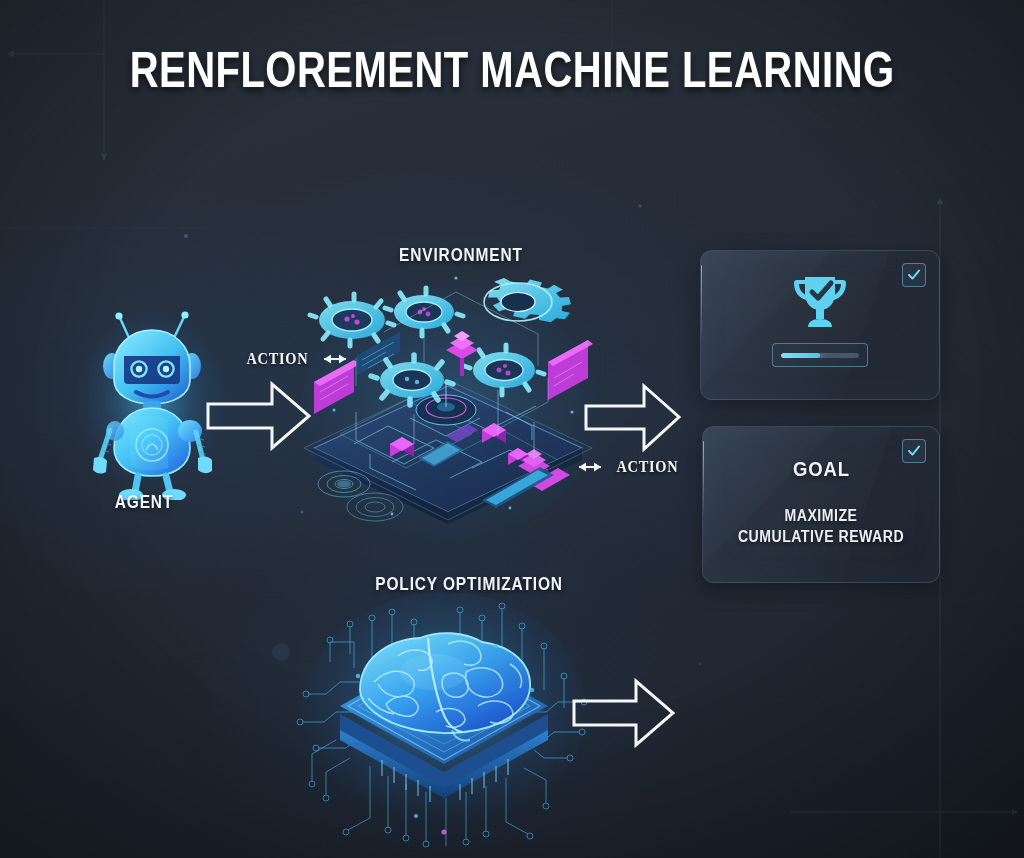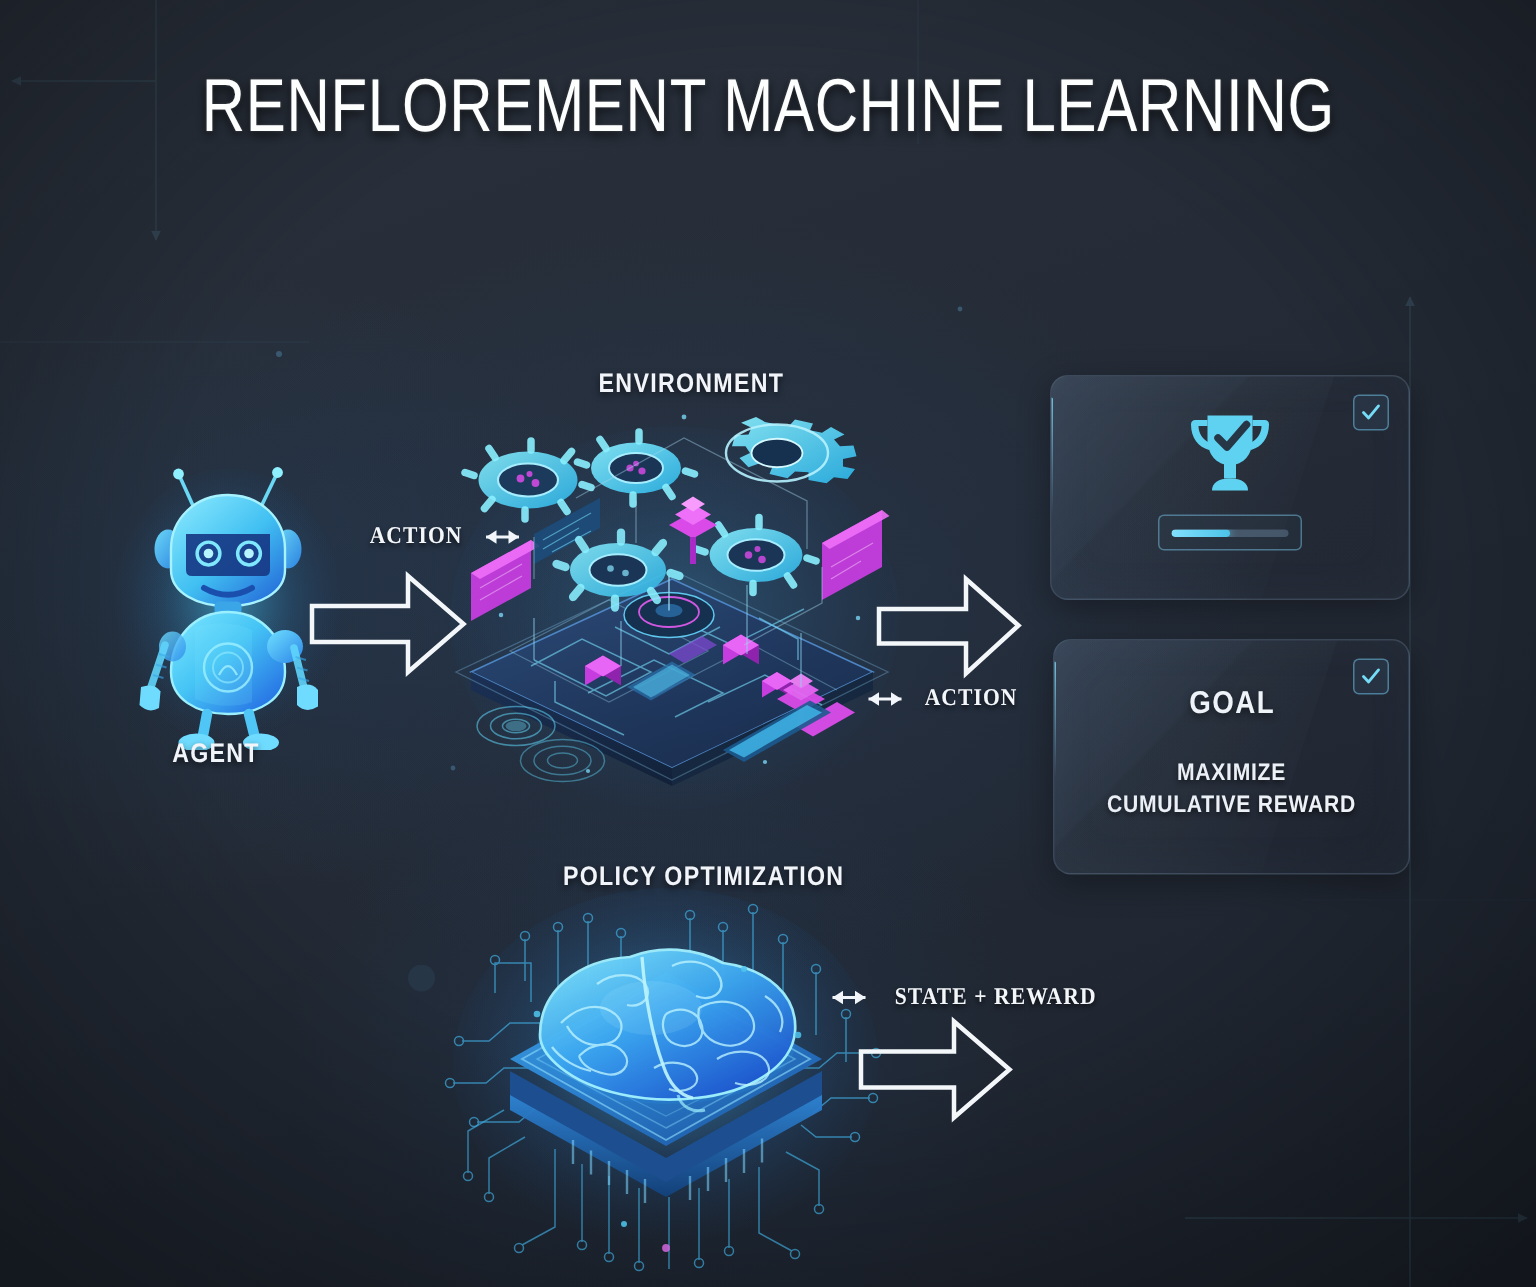--- a/index.html
+++ b/index.html
@@ -38,21 +38,21 @@
     white-space: nowrap;
   }
 
   #title {
     position: absolute;
     top: 41px;
     left: 0;
     width: 1024px;
     text-align: center;
     font-family: "Liberation Sans", sans-serif;
-    font-weight: normal;
+    font-weight: bold;
     font-size: 50px;
     line-height: 58px;
     letter-spacing: 0.012em;
     color: #fdfefe;
     text-shadow: 0 3px 8px rgba(0,0,0,0.75), 0 0 2px rgba(255,255,255,0.25);
   }
   #title span { display:inline-block; transform: scaleX(0.80); transform-origin:center; }
 
   .label-env   { top: 245px; left: 389px; font-size: 18px; }
   .label-agent { top: 492px; left: 110px; font-size: 18px; }
@@ -715,30 +715,20 @@
     <svg class="dbl" width="38" height="18" viewBox="0 0 38 18">
       <g stroke="#f2f6fa" stroke-width="2.1" fill="#f2f6fa">
         <line x1="8" y1="9" x2="30" y2="9"></line>
         <path d="M8,9 L15,4.5 L15,13.5 Z" stroke="none"></path>
         <path d="M30,9 L23,4.5 L23,13.5 Z" stroke="none"></path>
       </g>
     </svg>
     <span class="txt">ACTION</span>
   </div>
 
-  <div class="conn conn-state">
-    <svg class="dbl" width="38" height="18" viewBox="0 0 38 18">
-      <g stroke="#f2f6fa" stroke-width="2.1" fill="#f2f6fa">
-        <line x1="8" y1="9" x2="30" y2="9"></line>
-        <path d="M8,9 L15,4.5 L15,13.5 Z" stroke="none"></path>
-        <path d="M30,9 L23,4.5 L23,13.5 Z" stroke="none"></path>
-      </g>
-    </svg>
-    <span class="txt">STATE + REWARD</span>
-  </div>
 
   <div class="bigarrow ba-1">
     <svg width="106" height="76" viewBox="0 0 106 76">
       <path d="M2,26 L66,26 L66,6 L103,38 L66,70 L66,50 L2,50 Z" fill="none" stroke="#f4f7fa" stroke-width="3" stroke-linejoin="miter"></path>
     </svg>
   </div>
 
   <div class="bigarrow ba-2">
     <svg width="98" height="74" viewBox="0 0 98 74">
       <path d="M2,25 L60,25 L60,5 L95,36 L60,68 L60,48 L2,48 Z" fill="none" stroke="#f4f7fa" stroke-width="3" stroke-linejoin="miter"></path>

